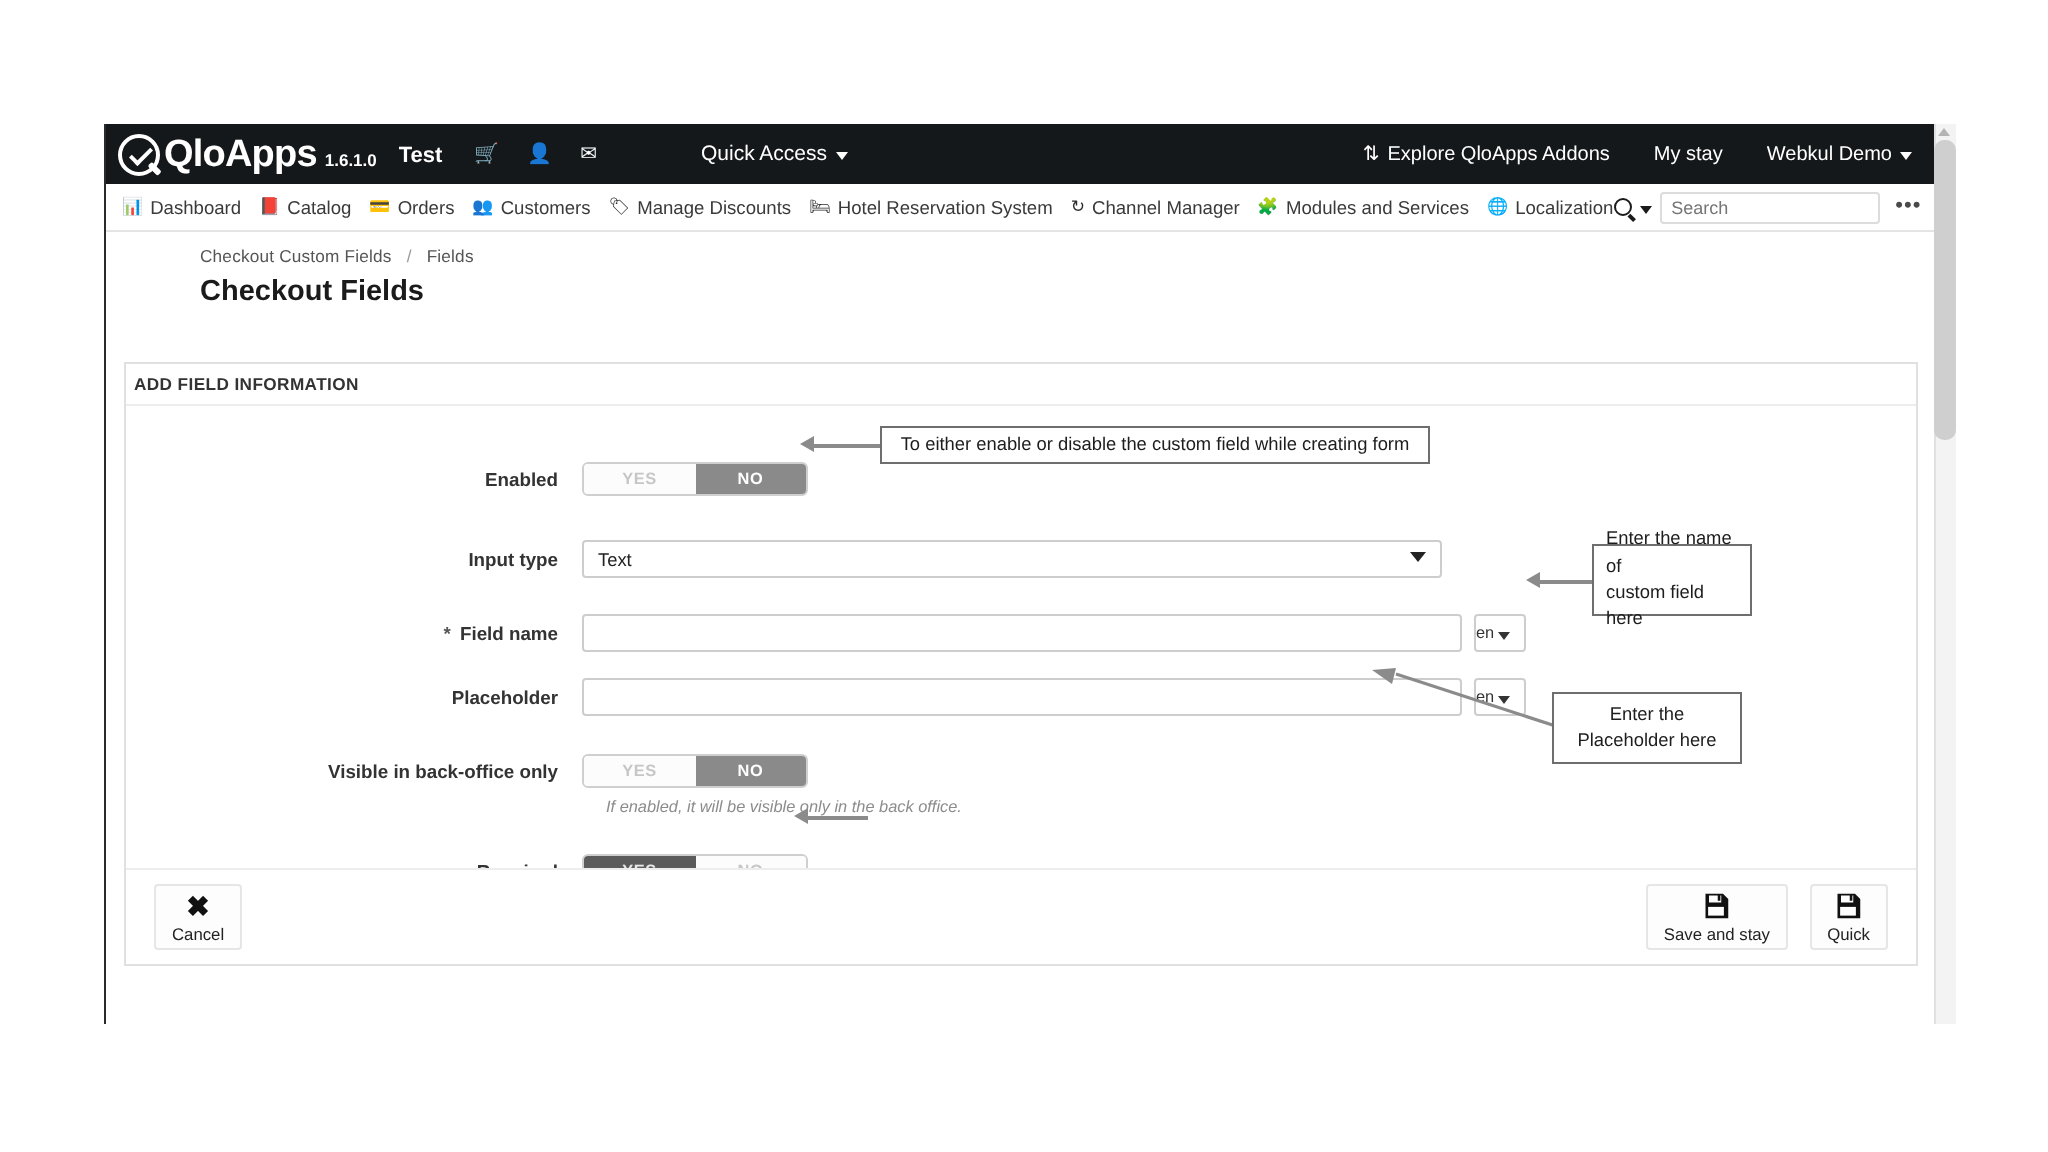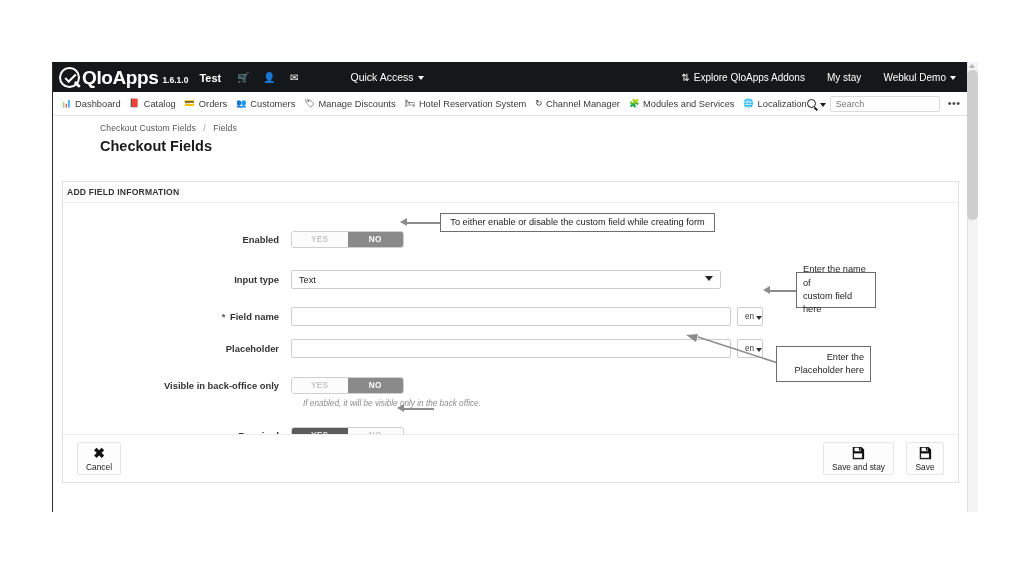--- a/index.html
+++ b/index.html
@@ -137,21 +137,21 @@
     border-top:5px solid #222;
   }
 
   
   .tinput{
     width:440px;height:19px;border:1px solid #cdcdcd;border-radius:2px;background:#fff;
     box-sizing:border-box;font-size:9.2px;color:#333;font-family:inherit;padding:0 6px;outline:none;
   }
   .lang-btn{
     margin-left:6px;width:26px;height:19px;border:1px solid #cdcdcd;border-radius:2px;
-    background:#fff;display:flex;align-items:center;justify-content:flex-end;gap:2px;
+    background:#fff;display:flex;align-items:center;justify-content:flex-start;gap:2px;
     font-size:8.2px;color:#333;box-sizing:border-box;
   }
   .lang-btn .caret-d{border-top-color:#333;border-left-width:3px;border-right-width:3px;border-top-width:4px;}
 
   .helper{
     font-size:8.2px;color:#8c8c8c;font-style:italic;margin-left:240px;margin-top:5px;
   }
 
   
   .callout{
@@ -378,42 +378,42 @@
           </span>
           <span class="flabel">Save and stay</span>
         </div>
         <div class="fbtn" style="right:14px;">
           <span class="floppy">
             <svg width="14" height="14" viewBox="0 0 16 16">
                 <path fill="#111" d="M2 1h10l3 3v11H2V1zm2 1v4h7V2H4zm5 0v3h1.5V2H9zM4 9h8v5H4V9z"></path>
                 <rect x="3" y="8" width="10" height="6" fill="#fff" stroke="#111" stroke-width="1"></rect>
               </svg>
           </span>
-          <span class="flabel">Save</span>
+          <span class="flabel">Quick</span>
         </div>
       </div>
 
     </div>
 
     <div class="arrow-line" style="left:355px;top:160px;width:34px;"></div>
     <div class="arrow-head left" style="left:348px;top:156px;"></div>
     <div class="callout" style="left:388px;top:151px;width:275px;height:19px;">To either enable or disable the custom field while creating form</div>
 
     <div class="arrow-line" style="left:718px;top:228px;width:26px;"></div>
     <div class="arrow-head left" style="left:711px;top:224px;"></div>
     <div class="callout" style="left:744px;top:210px;width:80px;height:36px;flex-direction:column;align-items:flex-end;">
       <span>Enter the name of</span>
       <span>custom field here</span>
     </div>
 
     <svg style="position:absolute;left:630px;top:268px;width:120px;height:42px;overflow:visible;">
       <line x1="105" y1="36" x2="16" y2="7" stroke="#8b8b8b" stroke-width="1.6"></line>
       <polygon points="16,4 4,5 14,12" fill="#8b8b8b"></polygon>
     </svg>
-    <div class="callout" style="left:724px;top:284px;width:95px;height:36px;flex-direction:column;align-items:flex-end;">
+    <div class="callout" style="left:724px;top:284px;width:95px;height:36px;flex-direction:column;align-items:center;">
       <span>Enter the</span>
       <span>Placeholder here</span>
     </div>
 
     <div class="arrow-line" style="left:352px;top:346px;width:30px;"></div>
     <div class="arrow-head left" style="left:345px;top:342px;"></div>
 
   </div>
 
   <div class="page-frame"></div>

